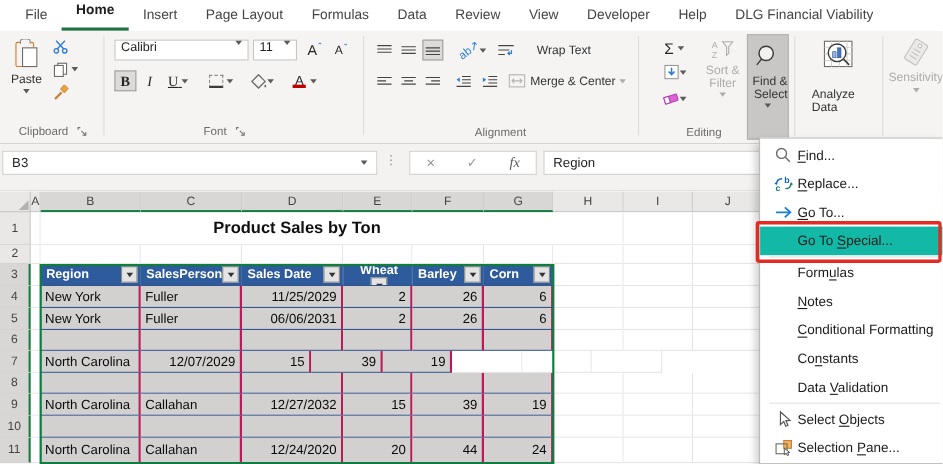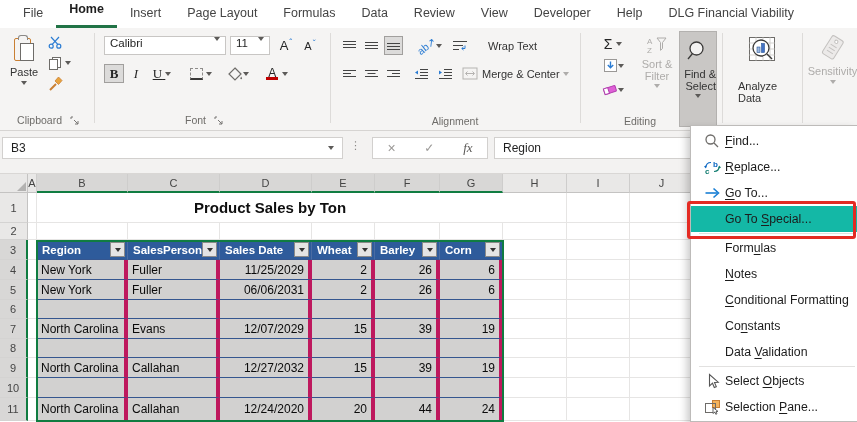--- a/index.html
+++ b/index.html
@@ -58,21 +58,21 @@
   .corner::after{content:"";position:absolute;right:1px;bottom:1px;width:0;height:0;border-left:9px solid transparent;border-bottom:9px solid #b3b2b1}
   .ch{background:#e9e8e7;border-right:1px solid #cecdcc;border-bottom:1px solid #c4c3c2;font-size:11px;color:#454545;display:flex;align-items:center;justify-content:center}
   .ch.sel{background:#d8d7d6;border-bottom:2px solid #107C41}
   .rh{background:#e9e8e7;border-right:1px solid #c4c3c2;border-bottom:1px solid #d4d3d2;font-size:11px;color:#454545;display:flex;align-items:center;justify-content:center}
   .rh.sel{background:#d8d7d6;border-right:2px solid #107C41}
   .wcell{background:#fff;border-right:1px solid #e6e5e4;border-bottom:1px solid #e6e5e4}
   .titlecell{background:#fff;display:flex;align-items:center;justify-content:center;font-weight:700;font-size:15px;color:#0f0f0f;border-bottom:1px solid #e6e5e4}
   .th{background:#2e5b9b;color:#fff;font-weight:700;font-size:11.5px;display:flex;align-items:center;justify-content:space-between;padding:0 2px 0 5px;border-right:1px solid #4a6ca3;border-bottom:1px solid #35568f}
   .filterbtn{width:15px;height:15px;background:#e4e4e4;border:1px solid #8a8a8a;box-sizing:border-box;display:flex;align-items:center;justify-content:center;flex:none}
   .filterbtn .tri{width:0;height:0;border-left:3.5px solid transparent;border-right:3.5px solid transparent;border-top:4.5px solid #333}
-  .tb{background:#d2d1d0;border-right:4px solid #be185d;border-bottom:1px solid #35568f;display:flex;align-items:center;padding:0 4px;color:#0a0a0a}
+  .tb{background:#d2d1d0;border-right:2px solid #be185d;border-bottom:1px solid #35568f;display:flex;align-items:center;padding:0 4px;color:#0a0a0a}
   .tb.num{justify-content:flex-end}
   .selbox{position:absolute;left:36px;top:240px;width:468px;height:182px;border:2px solid #107C41;box-sizing:border-box;pointer-events:none;z-index:3}
 
   
   .menu{position:absolute;left:690px;top:125px;width:167px;height:297px;background:#fff;border:1px solid #bdbbb9;border-right:none;box-shadow:-3px 4px 8px rgba(0,0,0,.22);z-index:5;padding-top:2px;box-sizing:border-box}
   .mi{height:26px;display:flex;align-items:center;font-size:12.3px;color:#1c1c1c;padding-left:9px;cursor:default}
   .mi .ic{width:24px;height:16px;flex:none;display:flex;align-items:center;justify-content:center;margin-right:1px}
   .mi.hl{background:#14b8a6}
   .msep{height:1px;background:#e2e1e0;margin:1px 2px 1px 8px}
   .redbox{position:absolute;left:687px;top:201px;width:163px;height:32px;border:3px solid #e42b23;border-radius:3px;z-index:7;pointer-events:none}
@@ -382,21 +382,21 @@
           <span class="filterbtn">
             <span class="tri"></span>
           </span>
         </div>
         <div class="c th" style="width: 92px; height: 20px;">
           <span>Sales Date</span>
           <span class="filterbtn">
             <span class="tri"></span>
           </span>
         </div>
-        <div class="c th" style="width: 63px; height: 20px;">
+        <div class="c th" style="width: 63px; height: 20px; flex-direction: column;">
           <span>Wheat</span>
           <span class="filterbtn">
             <span class="tri"></span>
           </span>
         </div>
         <div class="c th" style="width: 65px; height: 20px;">
           <span>Barley</span>
           <span class="filterbtn">
             <span class="tri"></span>
           </span>
@@ -447,21 +447,20 @@
         <div class="c tb num" style="width: 65px; height: 19px;"></div>
         <div class="c tb num" style="width: 63px; height: 19px;"></div>
         <div class="c wcell" style="width: 64px; height: 19px;"></div>
         <div class="c wcell" style="width: 63px; height: 19px;"></div>
         <div class="c wcell" style="width: 64px; height: 19px;"></div>
       </div>
       <div class="srow">
         <div class="c rh sel" style="width: 28px; height: 20px;">7</div>
         <div class="c wcell" style="width: 9px; height: 20px;"></div>
         <div class="c tb" style="width: 91px; height: 20px;">North Carolina</div>
-        <div class="c tb" style="width: 92px; height: 20px;">Evans</div>
         <div class="c tb num" style="width: 92px; height: 20px;">12/07/2029</div>
         <div class="c tb num" style="width: 63px; height: 20px;">15</div>
         <div class="c tb num" style="width: 65px; height: 20px;">39</div>
         <div class="c tb num" style="width: 63px; height: 20px;">19</div>
         <div class="c wcell" style="width: 64px; height: 20px;"></div>
         <div class="c wcell" style="width: 63px; height: 20px;"></div>
         <div class="c wcell" style="width: 64px; height: 20px;"></div>
       </div>
       <div class="srow">
         <div class="c rh sel" style="width: 28px; height: 19px;">8</div>

